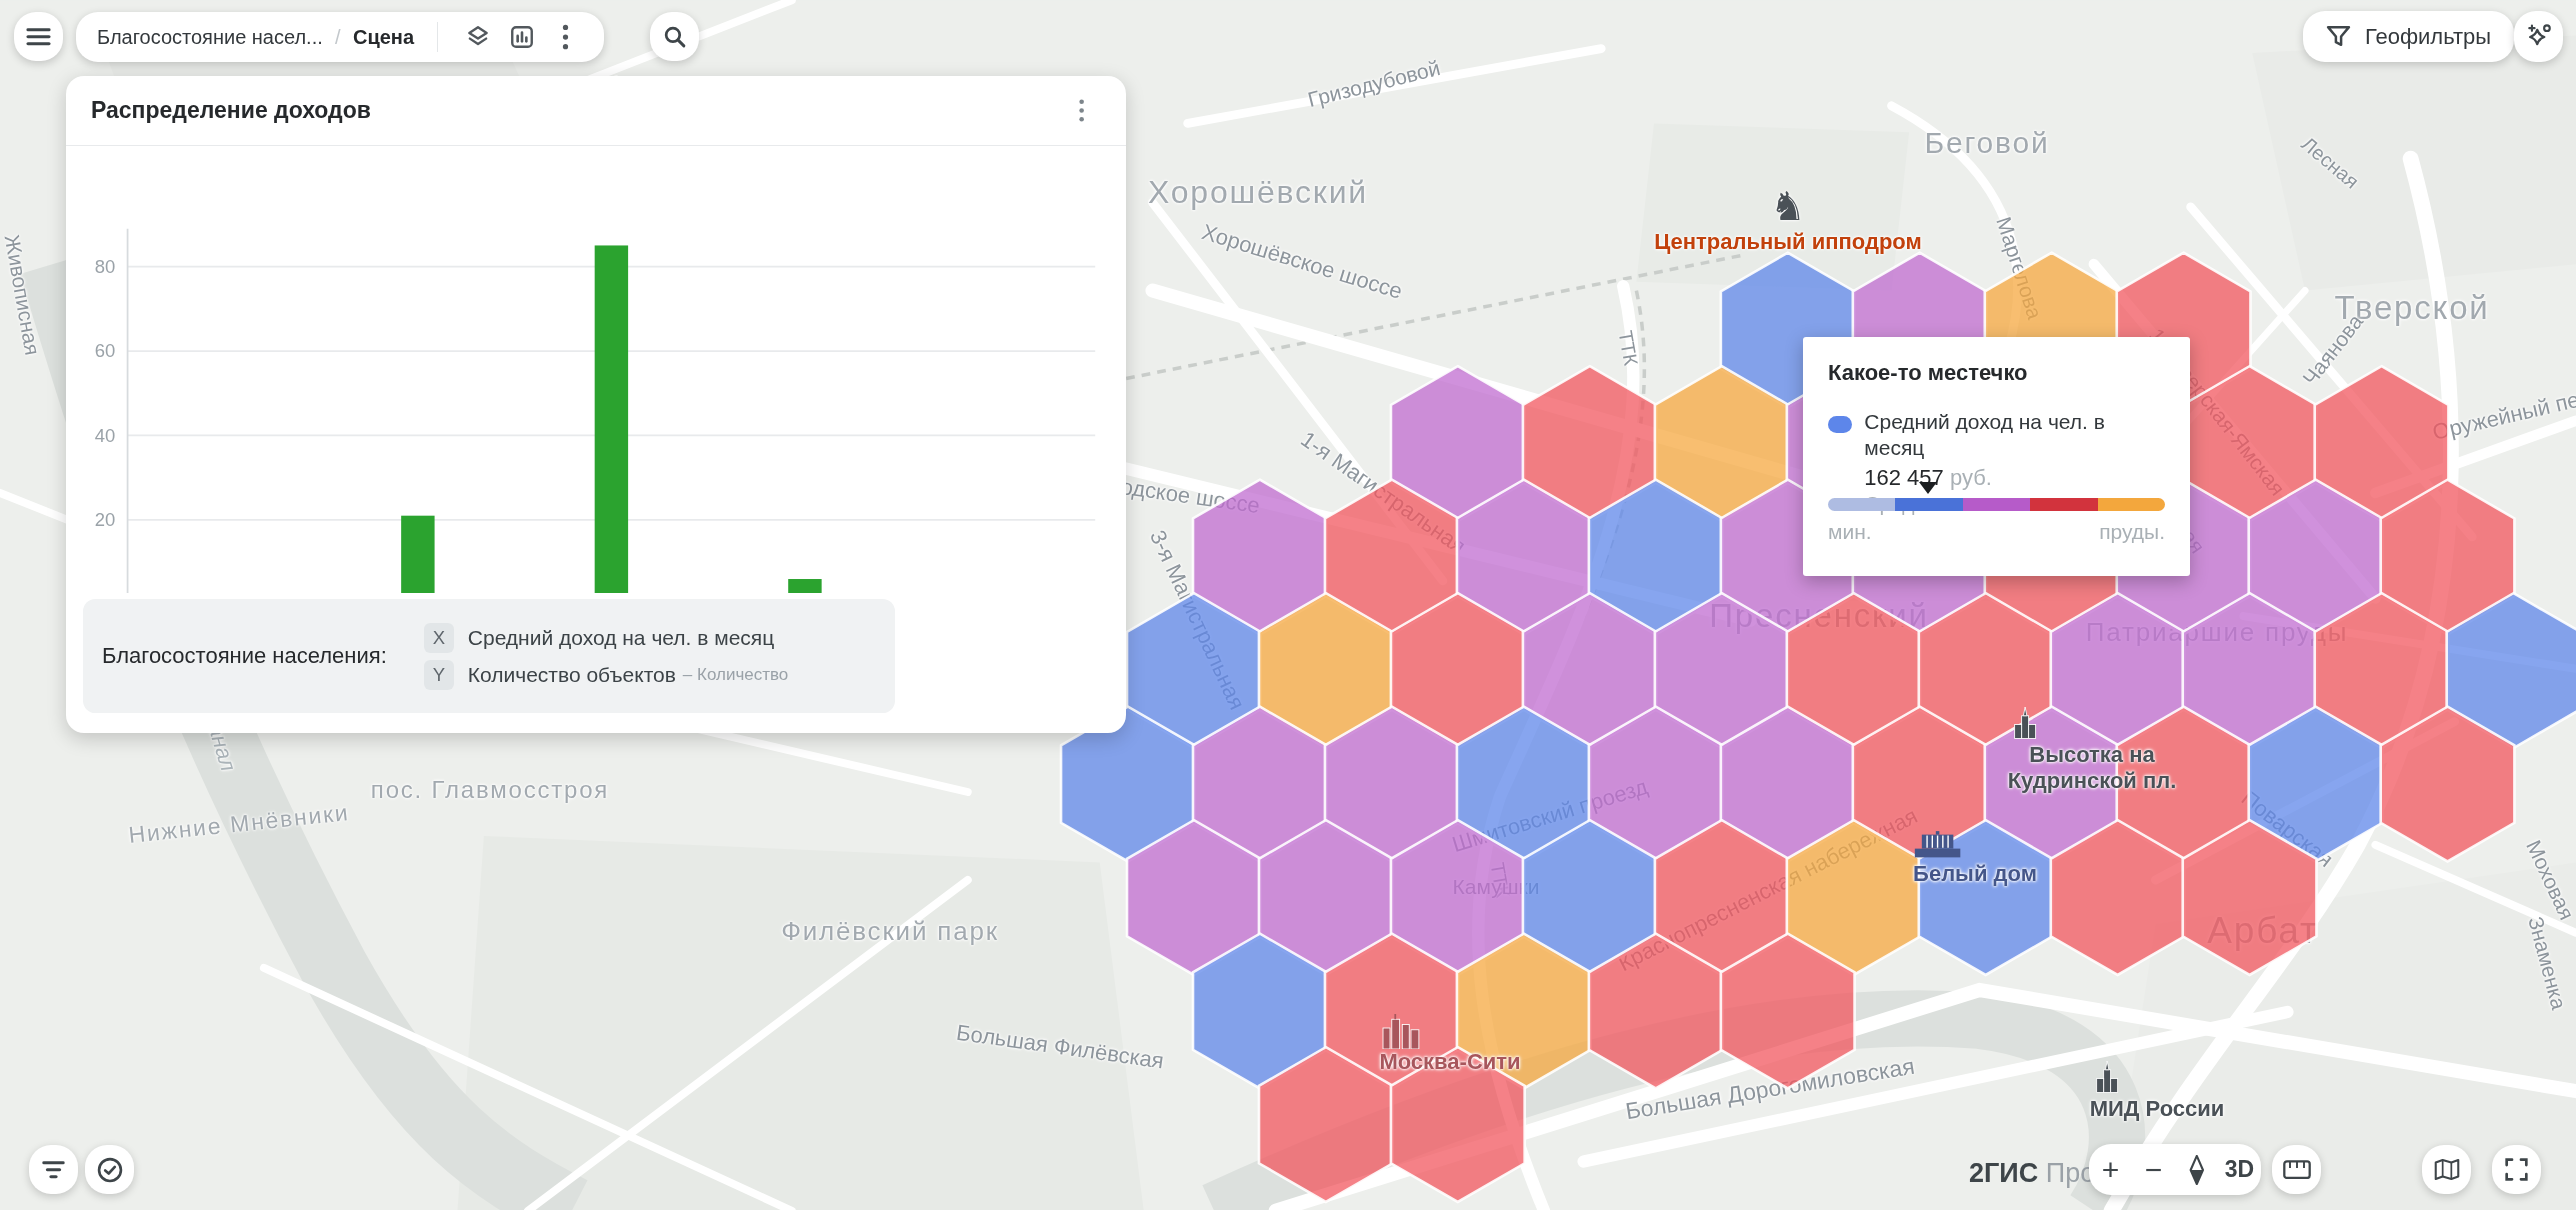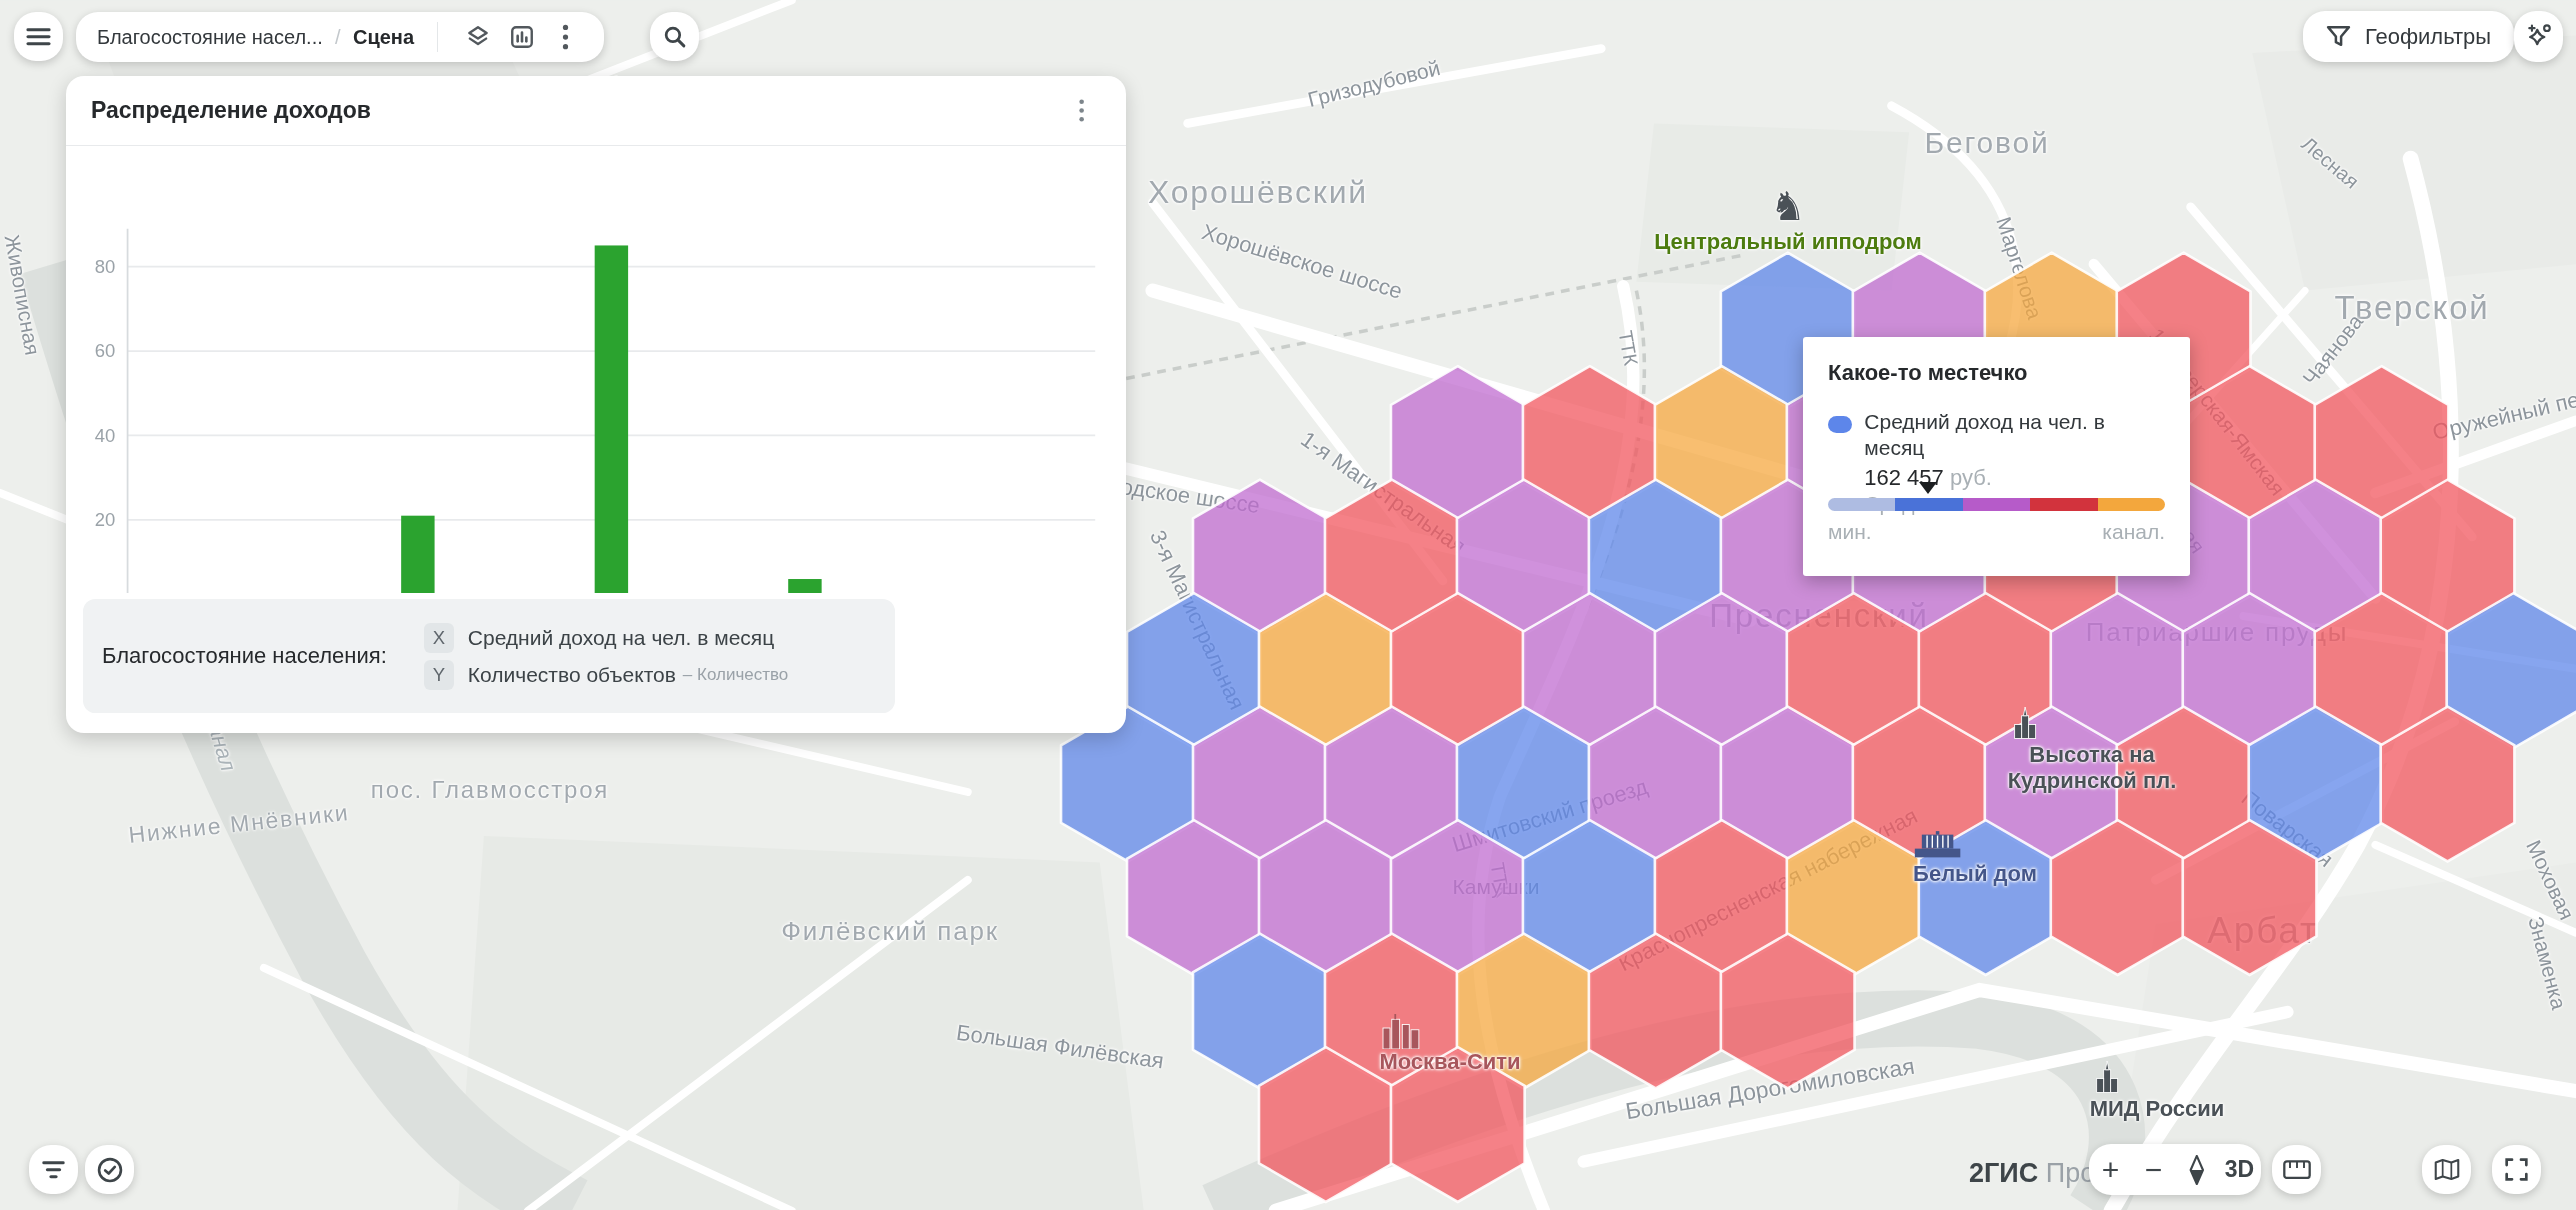--- a/index.html
+++ b/index.html
@@ -223,21 +223,21 @@
       <polygon points="1732,1061 1808,1105 1808,1193 1732,1237 1656,1193 1656,1105" fill="#f6a73e" fill-opacity="0.74" stroke="#ffffff" stroke-width="3" stroke-opacity="0.9"></polygon>
       <polygon points="1882,1061 1958,1105 1958,1193 1882,1237 1806,1193 1806,1105" fill="#f2555d" fill-opacity="0.74" stroke="#ffffff" stroke-width="3" stroke-opacity="0.9"></polygon>
       <polygon points="2032,1061 2108,1105 2108,1193 2032,1237 1956,1193 1956,1105" fill="#f2555d" fill-opacity="0.74" stroke="#ffffff" stroke-width="3" stroke-opacity="0.9"></polygon>
       <polygon points="1507,1190 1583,1234 1583,1322 1507,1366 1431,1322 1431,1234" fill="#f2555d" fill-opacity="0.74" stroke="#ffffff" stroke-width="3" stroke-opacity="0.9"></polygon>
       <polygon points="1657,1190 1733,1234 1733,1322 1657,1366 1581,1322 1581,1234" fill="#f2555d" fill-opacity="0.74" stroke="#ffffff" stroke-width="3" stroke-opacity="0.9"></polygon>
     </svg>
 
   <div id="poi-layer" class="abs" style="left:0;top:0;width:100%;height:100%">
       <div style="position: absolute; left: 1788px; top: 255px; transform: translate(-50%, -100%); text-align: center; pointer-events: none;">
         <div><span style="font-size:40px;color:#4a5157;text-shadow:0 0 2.6px #fff,0 0 3.5px #fff">♞</span></div>
-        <div class="map-label lbl-poi" style="position: static; font-size: 22px; color: #4d7c0f; transform: none;">Центральный ипподром</div>
+        <div class="map-label lbl-poi" style="position: static; font-size: 22px; color: #c2410c; transform: none;">Центральный ипподром</div>
       </div>
       <div style="position: absolute; left: 2157px; top: 1122px; transform: translate(-50%, -100%); text-align: center; pointer-events: none;">
         <div>
           <svg width="35" height="35" viewBox="0 0 40 40">
             <g fill="#4a5157" stroke="#fff" stroke-width="1">
       <rect x="16" y="10" width="8" height="26"></rect>
               <rect x="8" y="20" width="8" height="16"></rect>
       <rect x="24" y="20" width="8" height="16"></rect>
               <path d="M20 0 L22 10 L18 10 Z"></path>
             </g>
@@ -417,21 +417,21 @@
     <div id="tt-marker" style="left: 116px;"></div>
     <div id="tt-scale">
         <div style="flex: 1 1 0%; background: rgb(174, 188, 226);"></div>
         <div style="flex: 1 1 0%; background: rgb(74, 114, 216);"></div>
         <div style="flex: 1 1 0%; background: rgb(182, 91, 201);"></div>
         <div style="flex: 1 1 0%; background: rgb(210, 51, 61);"></div>
         <div style="flex: 1 1 0%; background: rgb(243, 167, 61);"></div>
       </div>
     <div id="tt-minmax">
       <span>мин.</span>
-      <span>канал.</span>
+      <span>пруды.</span>
     </div>
   </div>
 
   <div id="legend-filter-btn" class="abs card sqbtn">
     <svg width="23" height="19.4" viewBox="0 0 26 22">
       <g stroke="#3e4549" stroke-width="3.4" stroke-linecap="round">
         <line x1="2" y1="3" x2="24" y2="3"></line>
           <line x1="6" y1="11" x2="20" y2="11"></line>
           <line x1="10" y1="19" x2="16" y2="19"></line>
       </g>

